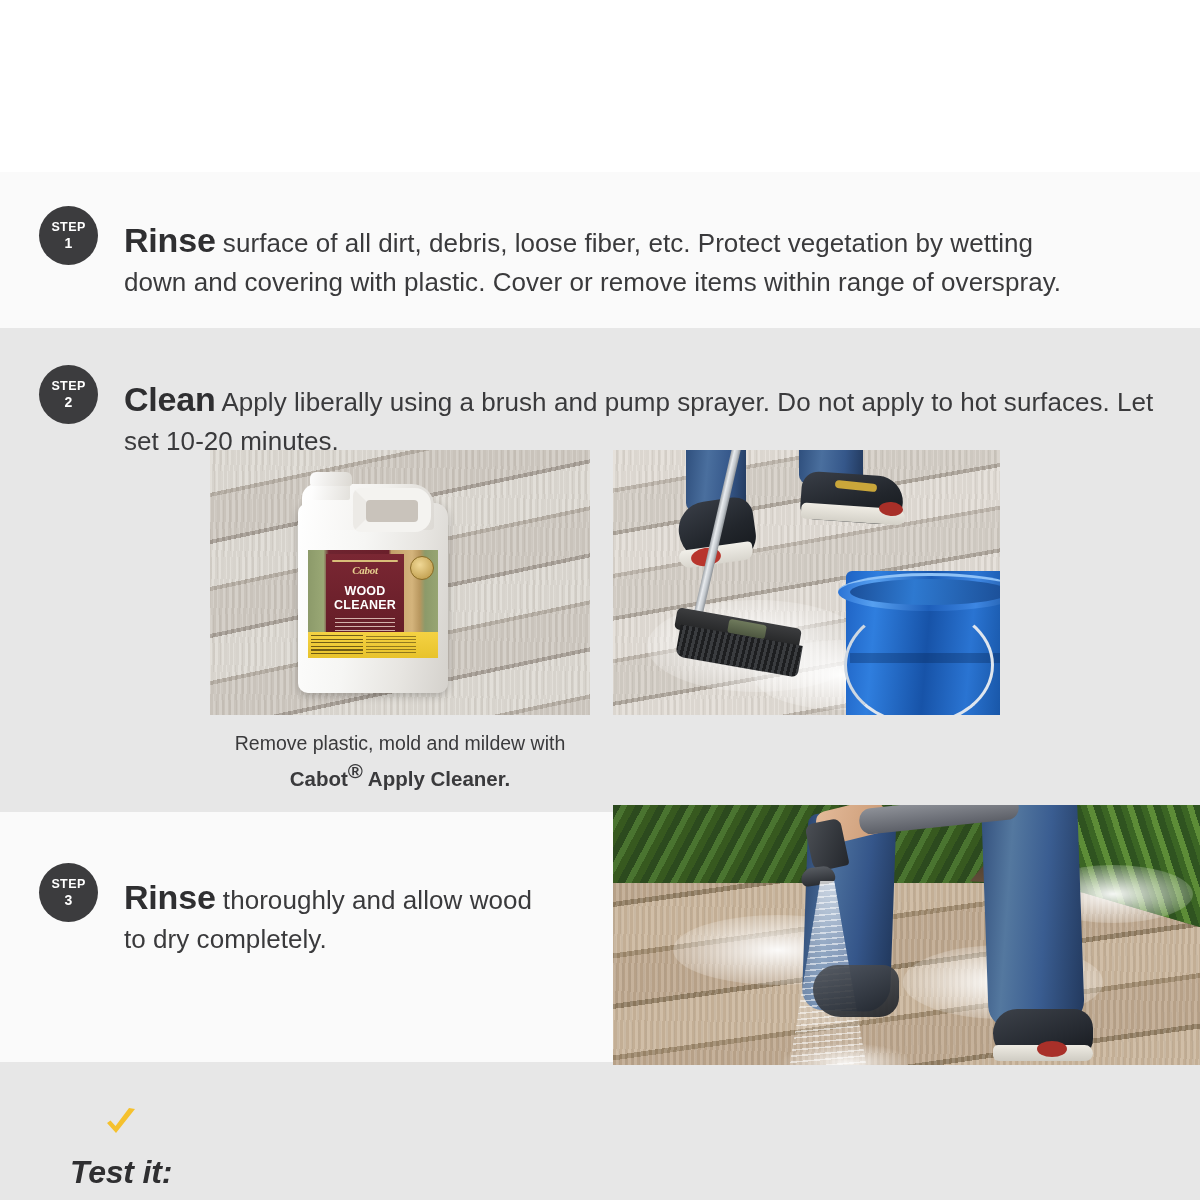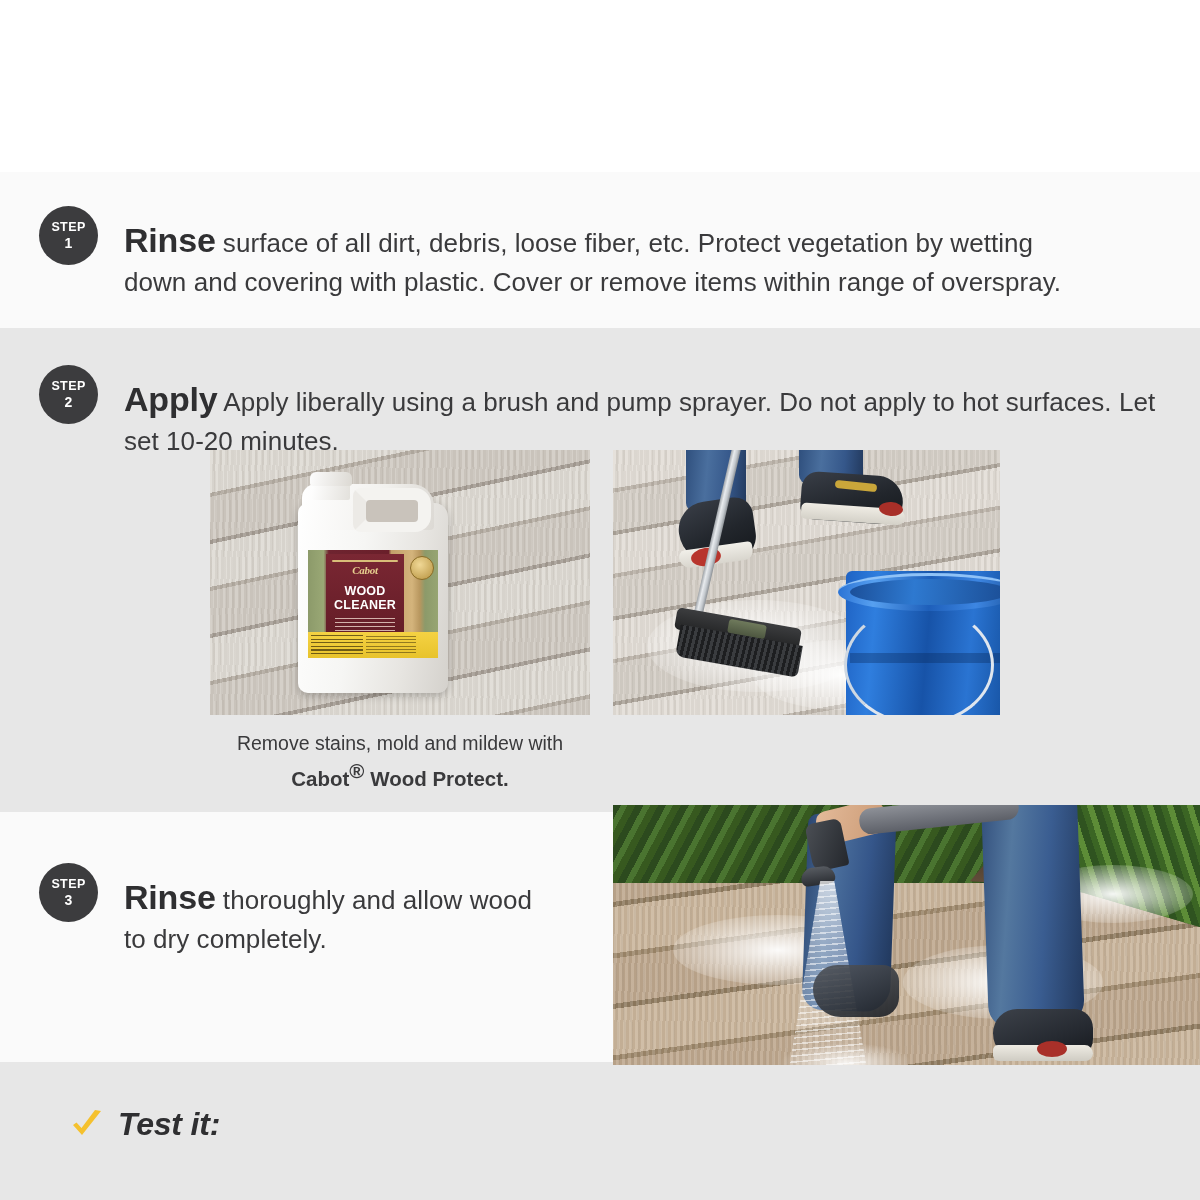--- a/index.html
+++ b/index.html
@@ -586,20 +586,21 @@
   .photo-caption .bold { font-weight: bold; font-size: 20.5px; }
   .photo-caption sup { font-size: 11px; vertical-align: super; }
 
   
   .test-row {
     position: absolute;
     left: 70px; top: 1106px;
     display: flex;
     align-items: baseline;
     gap: 14px;
+    flex-direction: column;
   }
   .check-icon {
     position: relative;
     width: 34px; height: 34px;
     flex: 0 0 auto;
     align-self: center;
   }
   .test-lead {
     font-family: "Liberation Sans Narrow", "Liberation Sans", sans-serif;
     font-weight: bold;
@@ -631,21 +632,21 @@
   </div>
   <p class="step-text" style="left:124px; top:216px; width:944px;">
     <span class="lead">Rinse</span><span> surface of all dirt, debris, loose fiber, etc. Protect vegetation by wetting down and covering with plastic. Cover or remove items within range of overspray.</span>
   </p>
 
   <div class="step-badge" style="left:39px; top:365px;">
     <span class="badge-word">STEP</span>
     <span class="badge-num">2</span>
   </div>
   <p class="step-text" style="left:124px; top:375px; width:1040px;">
-    <span class="lead">Apply</span><span> Apply liberally using a brush and pump sprayer. Do not apply to hot surfaces. Let set 10-20 minutes.</span>
+    <span class="lead">Clean</span><span> Apply liberally using a brush and pump sprayer. Do not apply to hot surfaces. Let set 10-20 minutes.</span>
   </p>
 
   <div class="photo" id="photo-bottle" style="left:210px; top:450px; width:380px; height:265px;">
     <div class="deck-bg"></div>
     <div class="bottle">
       <div class="bottle-body"></div>
       <div class="bottle-shoulder"></div>
       <div class="bottle-handle"></div>
       <div class="bottle-handle-hole"></div>
       <div class="bottle-neck"></div>
@@ -684,22 +685,22 @@
     <div class="broom-ferrule"></div>
     <div class="broom-bristles"></div>
     <div class="bucket"></div>
     <div class="bucket-band"></div>
     <div class="bucket-rim"></div>
     <div class="bucket-inner"></div>
     <div class="bucket-handle"></div>
   </div>
 
   <div class="photo-caption" style="left:210px; top:730px; width:380px;">
-    <div>Remove stains, mold and mildew with</div>
-    <div><span class="bold">Cabot</span><sup class="bold">®</sup><span class="bold"> Wood Protect.</span></div>
+    <div>Remove plastic, mold and mildew with</div>
+    <div><span class="bold">Cabot</span><sup class="bold">®</sup><span class="bold"> Apply Cleaner.</span></div>
   </div>
 
   <div class="step-badge" style="left:39px; top:863px;">
     <span class="badge-word">STEP</span>
     <span class="badge-num">3</span>
   </div>
   <p class="step-text" style="left:124px; top:873px; width:430px;">
     <span class="lead">Rinse</span><span> thoroughly and allow wood to dry completely.</span>
   </p>
 

